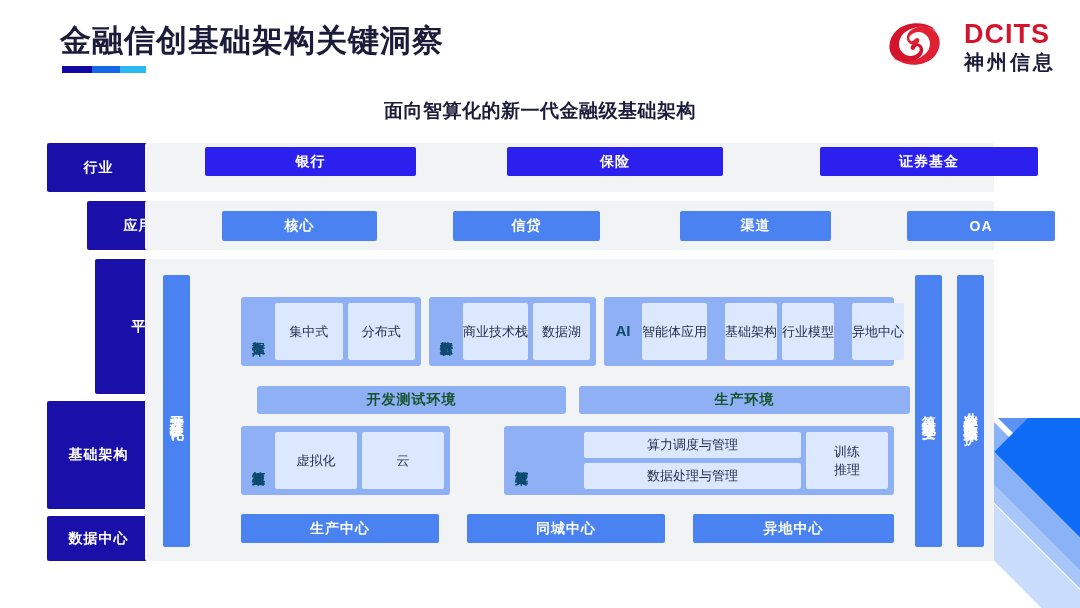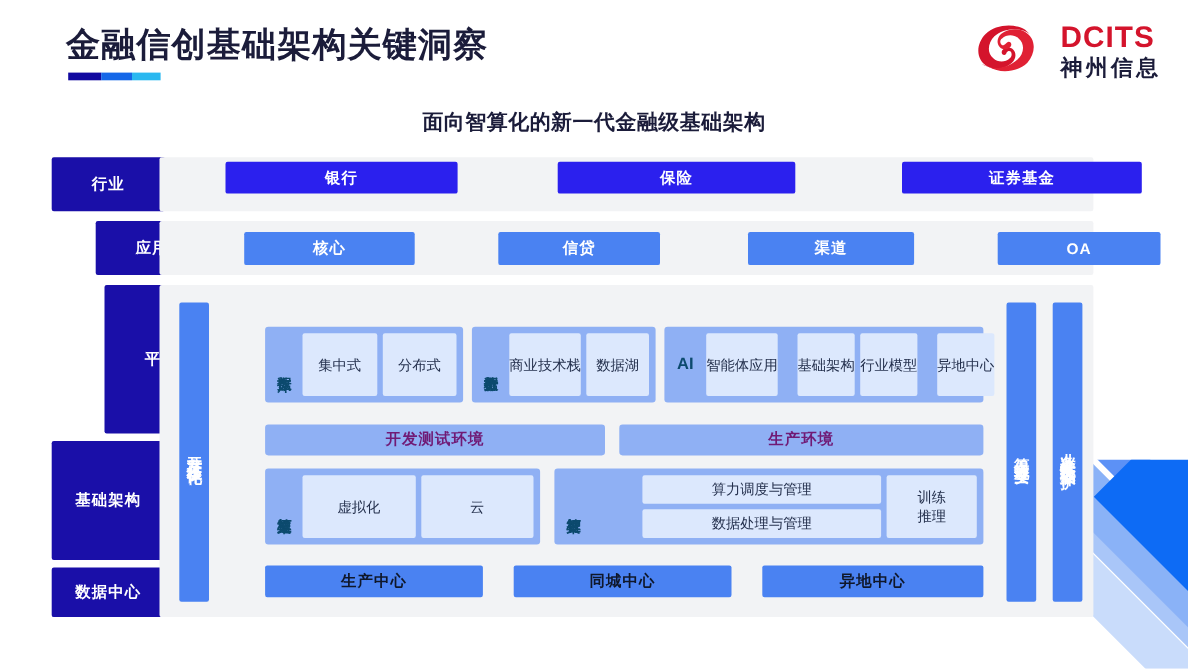--- a/index.html
+++ b/index.html
@@ -110,39 +110,39 @@
     color:#24304d; font-size:13px; font-weight:400; white-space:nowrap;
   }
 
   .g-db  { left:96px;  top:38px;  width:180px; height:69px; }
   .g-da  { left:284px; top:38px;  width:167px; height:69px; }
   .g-ai  { left:459px; top:38px;  width:290px; height:69px; }
   .g-ai .glabel { width:26px; writing-mode:horizontal-tb; font-size:15px; }
 
   
   .envbar {
-    position:absolute; background:#8fb0f4; border-radius:3px; color:#701a75;
+    position:absolute; background:#8fb0f4; border-radius:3px; color:#14532d;
     font-size:14px; font-weight:700; letter-spacing:1px;
-    display:flex; align-items:center; justify-content:center; height:28px;
+    display:flex; align-items:center; justify-content:center; height:28px;margin-left:16px;
   }
   .e0 { left:96px;  top:127px; width:309px; }
   .e1 { left:418px; top:127px; width:331px; }
 
   
-  .g-tsk { left:96px;  top:167px; width:250px; height:69px; }
+  .g-tsk { left:96px;  top:167px; width:209px; height:69px; }
   .g-zsk { left:359px; top:167px; width:390px; height:69px; }
   .g-zsk .gcol { flex-direction:row;padding-left:46px; }
   .zcol { flex:1 1 auto; display:flex; flex-direction:column; gap:5px; }
   .zside { flex:0 0 82px; background:#dce8fd; border-radius:2px;
            display:flex; flex-direction:column; align-items:center; justify-content:center;
            color:#24304d; font-size:13px; line-height:1.35; }
 
   
   .dc { position:absolute; background:#4a82f2; height:29px; top:255px;
-        border-radius:2px; color:#0f172a; font-size:14px; font-weight:700; letter-spacing:1px;
+        border-radius:2px; color:#ffffff; font-size:14px; font-weight:700; letter-spacing:1px;
         display:flex; align-items:center; justify-content:center; }
   .dc.d0 { left:96px;  width:198px; }
   .dc.d1 { left:322px; width:198px; }
   .dc.d2 { left:548px; width:201px; }
 </style>
 </head>
 <body>
 
 <div id="page">
 

